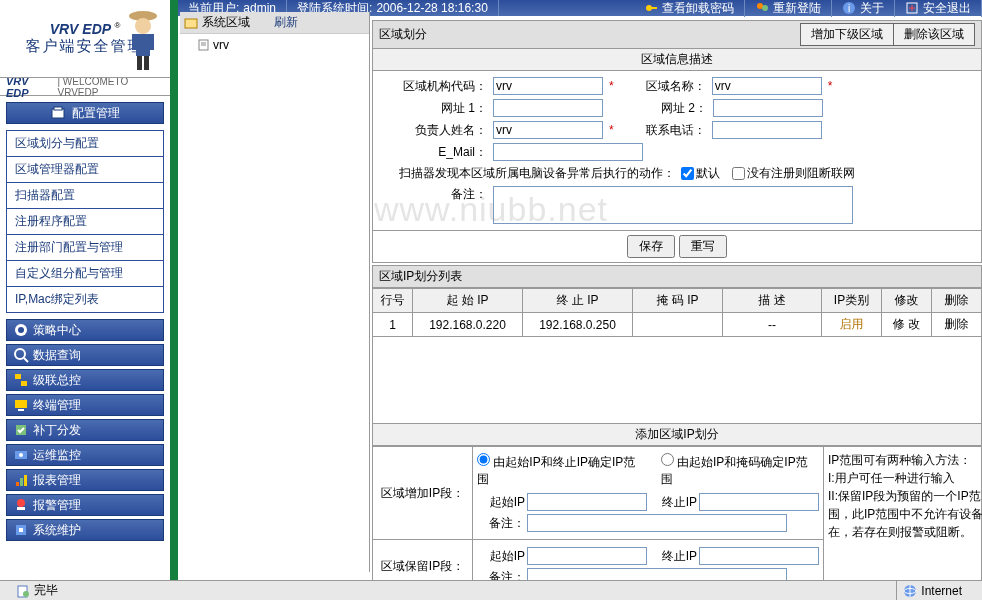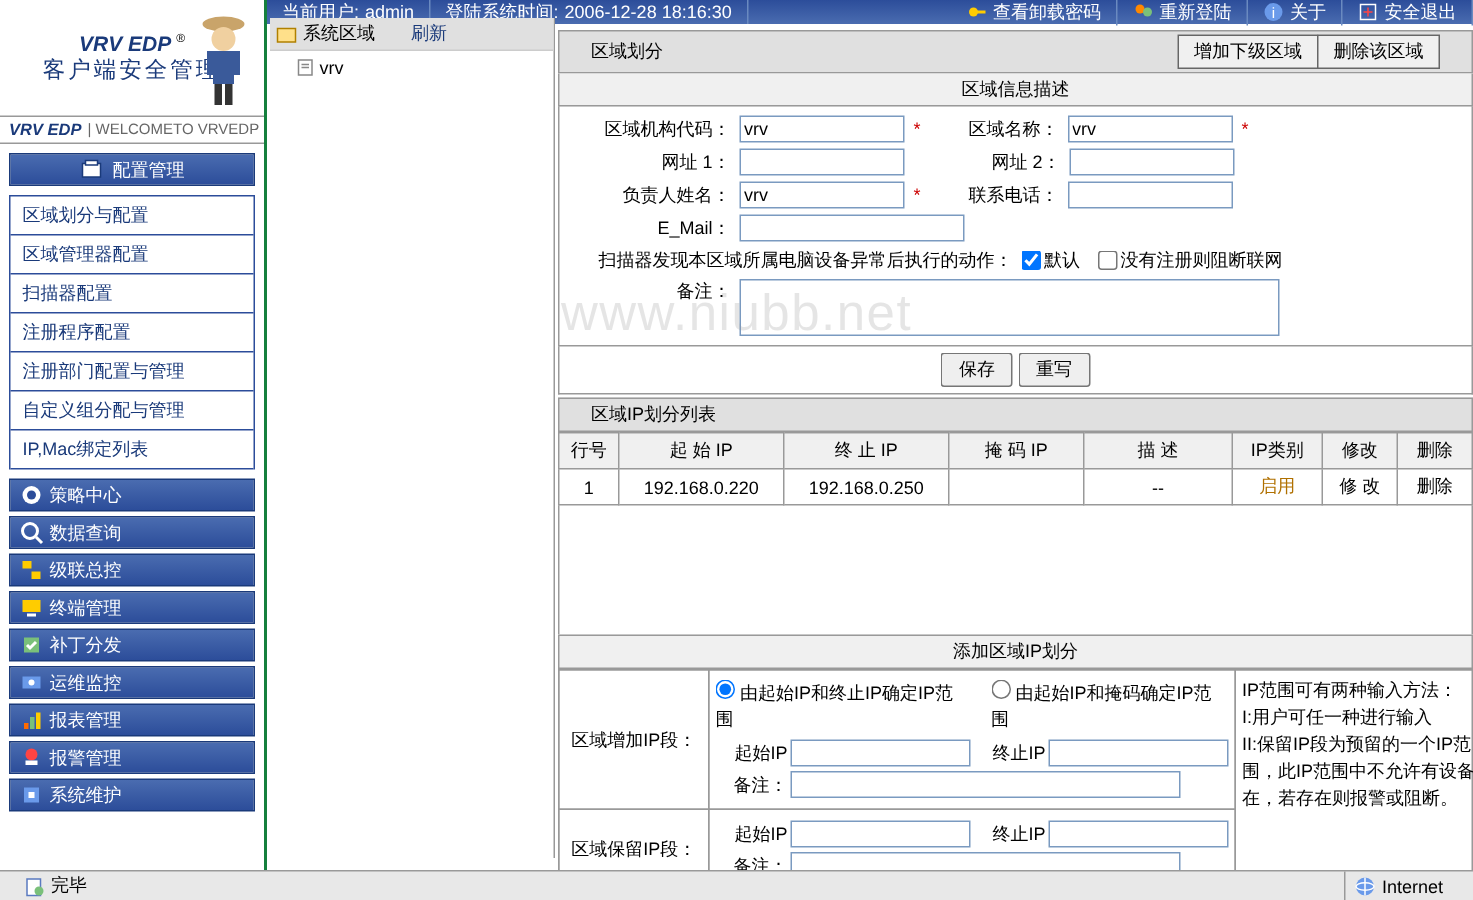--- a/index.html
+++ b/index.html
@@ -2,42 +2,42 @@
 <html><head>
 <meta charset="utf-8">
 <style>
 * { box-sizing: border-box; margin: 0; padding: 0; }
 body { font-family: "SimSun", Arial, sans-serif; font-size: 12px; background: #fff; width: 982px; height: 600px; overflow: hidden; position: relative; }
 .topbar { height: 16px; background: linear-gradient(#2c4d9a,#4a6cb0); color: #fff; display: flex; align-items: center; font-size: 12px; }
 .topbar .seg { padding: 0 10px; border-right: 1px solid #6a8ac0; height: 100%; display: flex; align-items: center; gap: 4px; }
 .topbar .right { margin-left: auto; display: flex; }
 .topbar .btn { cursor: pointer; }
 .topbar .ico { width: 14px; height: 14px; display: inline-block; }
-.logo-col { position: absolute; left: 0; top: 0; width: 178px; height: 580px; border-right: 2px solid #15803d; background: #fff; }
+.logo-col { position: absolute; left: 0; top: 0; width: 178px; height: 580px; border-right: 8px solid #15803d; background: #fff; }
 .logo-top { height: 78px; border-bottom: 1px solid #999; display: flex; align-items: center; justify-content: center; flex-direction: column; position: relative; }
 .logo-top .brand { font-weight: bold; font-style: italic; color: #1a3a7a; font-size: 14px; }
 .logo-top .sub { font-size: 15px; color: #1a3a7a; letter-spacing: 2px; }
 .logo-top .reg { font-size: 8px; vertical-align: top; }
 .logo-top .mascot { position: absolute; right: 6px; top: 4px; width: 42px; height: 68px; }
 .welcome-bar { height: 18px; border-bottom: 1px solid #999; font-size: 10px; color: #666; display: flex; align-items: center; padding-left: 6px; gap: 4px; }
 .welcome-bar b { color: #1a3a7a; font-size: 11px; font-style: italic; }
 .nav { padding: 6px 6px 0 6px; }
 .nav-head { height: 22px; background: linear-gradient(#4a6cb0,#2c4d9a); color: #fff; display: flex; align-items: center; justify-content: center; gap: 6px; border: 1px solid #1a3a7a; margin-bottom: 6px; }
 .nav-links { border: 1px solid #2c4d9a; border-bottom: none; margin-bottom: 6px; }
 .nav-links a { display: block; padding: 4px 8px; color: #1a3a7a; border-bottom: 1px solid #2c4d9a; text-decoration: none; cursor: pointer; }
 .nav-group { border: 1px solid #1a3a7a; margin-bottom: 3px; height: 22px; background: linear-gradient(#4a6cb0,#2c4d9a); color: #fff; display: flex; align-items: center; padding-left: 26px; gap: 8px; position: relative; cursor: pointer; }
 .nav-group .gico { position: absolute; left: 6px; width: 16px; height: 16px; }
 .topbar-offset { margin-left: 178px; }
 .tree-col { position: absolute; left: 180px; top: 12px; width: 190px; height: 560px; border-right: 1px solid #999; background: #fff; }
 .tree-head { background: #e0e0e0; padding: 2px 4px; display: flex; align-items: center; gap: 4px; border-bottom: 1px solid #ccc; }
 .tree-head .refresh { color: #1a3a7a; cursor: pointer; margin-left: 20px; }
 .tree-body { padding: 4px 4px 4px 18px; }
 .tree-node { display: flex; align-items: center; gap: 3px; cursor: pointer; }
 .main-col { position: absolute; left: 372px; top: 20px; right: 0; bottom: 20px; overflow: auto; background: #fff; }
-.panel-head { background: #e0e0e0; border: 1px solid #999; padding: 2px 21px; display: flex; align-items: center; }
+.panel-head { background: #e0e0e0; border: 1px solid #999; padding: 2px 6px; display: flex; align-items: center; }
 .panel-head .actions { margin-left: auto; display: flex; }
 .panel-head .actions span { border: 1px solid #666; padding: 2px 10px; background: #f0f0f0; cursor: pointer; margin-left: -1px; }
 .sec-title { text-align: center; background: #f0f0f0; border: 1px solid #999; border-top: none; padding: 2px; }
 .form-area { border: 1px solid #999; border-top: none; padding: 6px 6px 2px 6px; }
 .frow { display: flex; align-items: center; margin-bottom: 4px; gap: 2px; }
 .flabel { width: 112px; text-align: right; padding-right: 4px; }
 .finput { border: 1px solid #7a9ac0; height: 18px; padding: 0 2px; font-size: 12px; }
 .star { color: #c00; padding: 0 4px; }
 .flabel2 { text-align: right; padding-right: 4px; }
 .btns { text-align: center; padding: 4px; border: 1px solid #999; border-top: none; }

